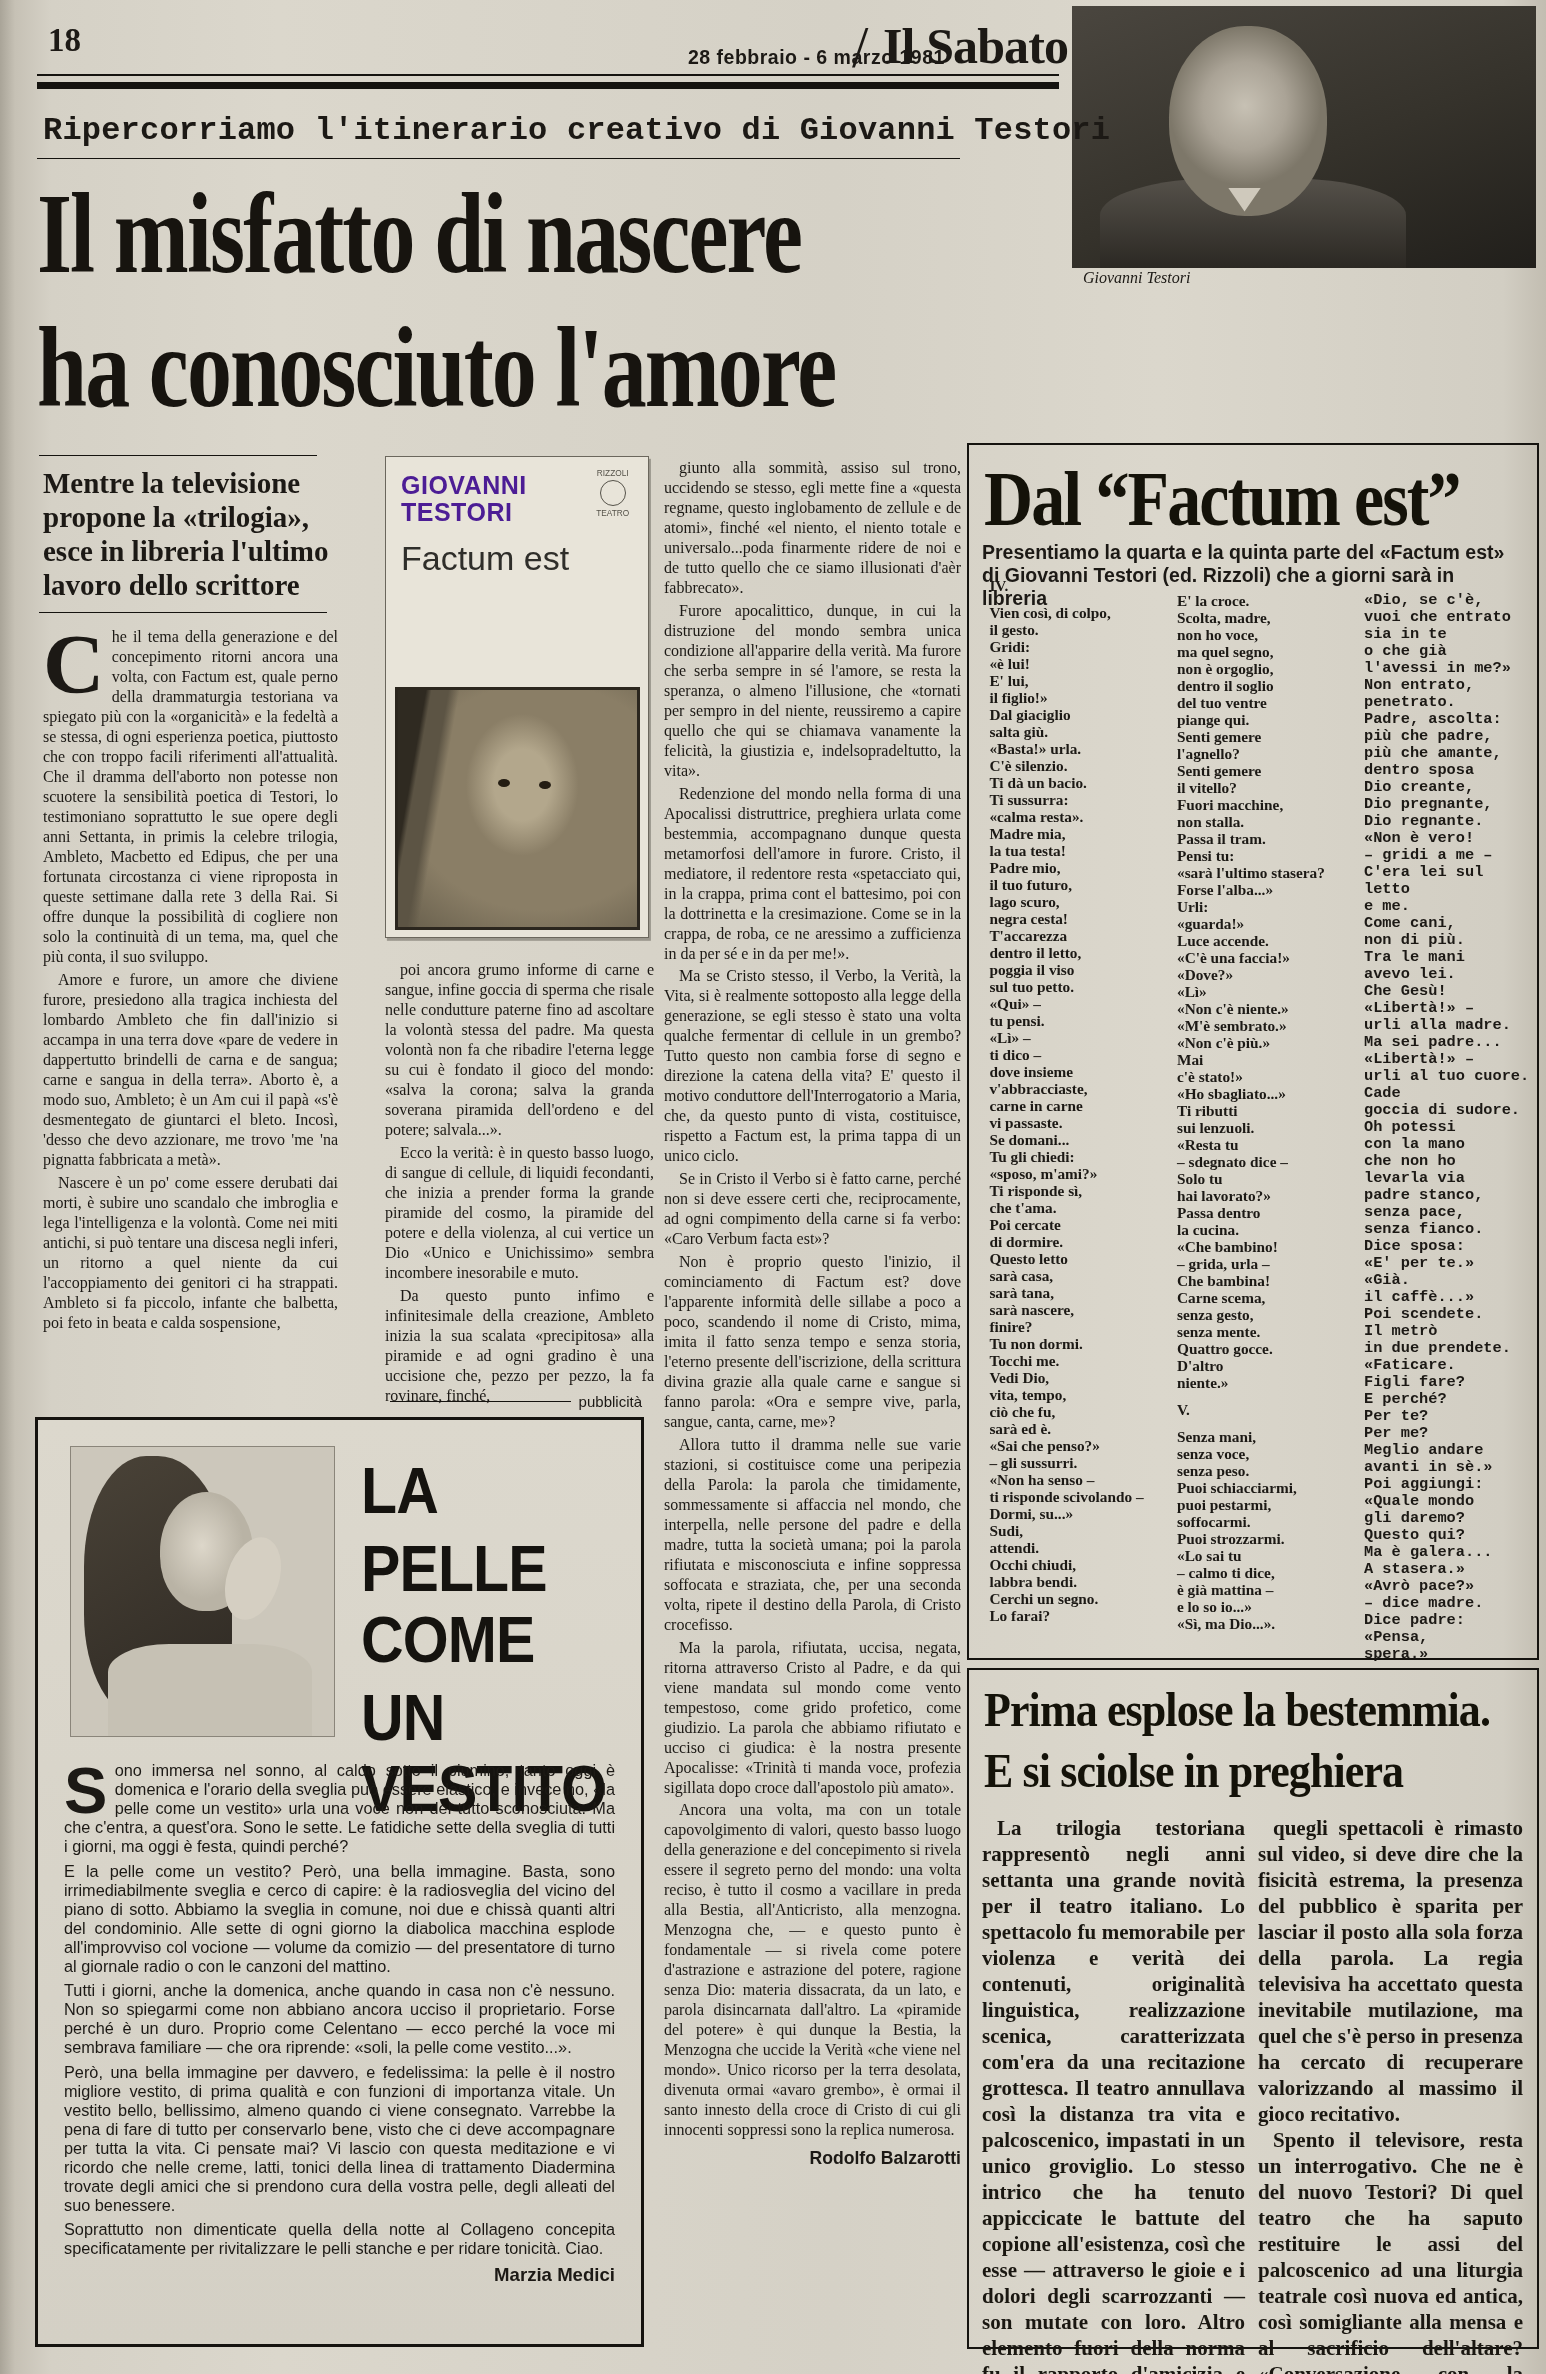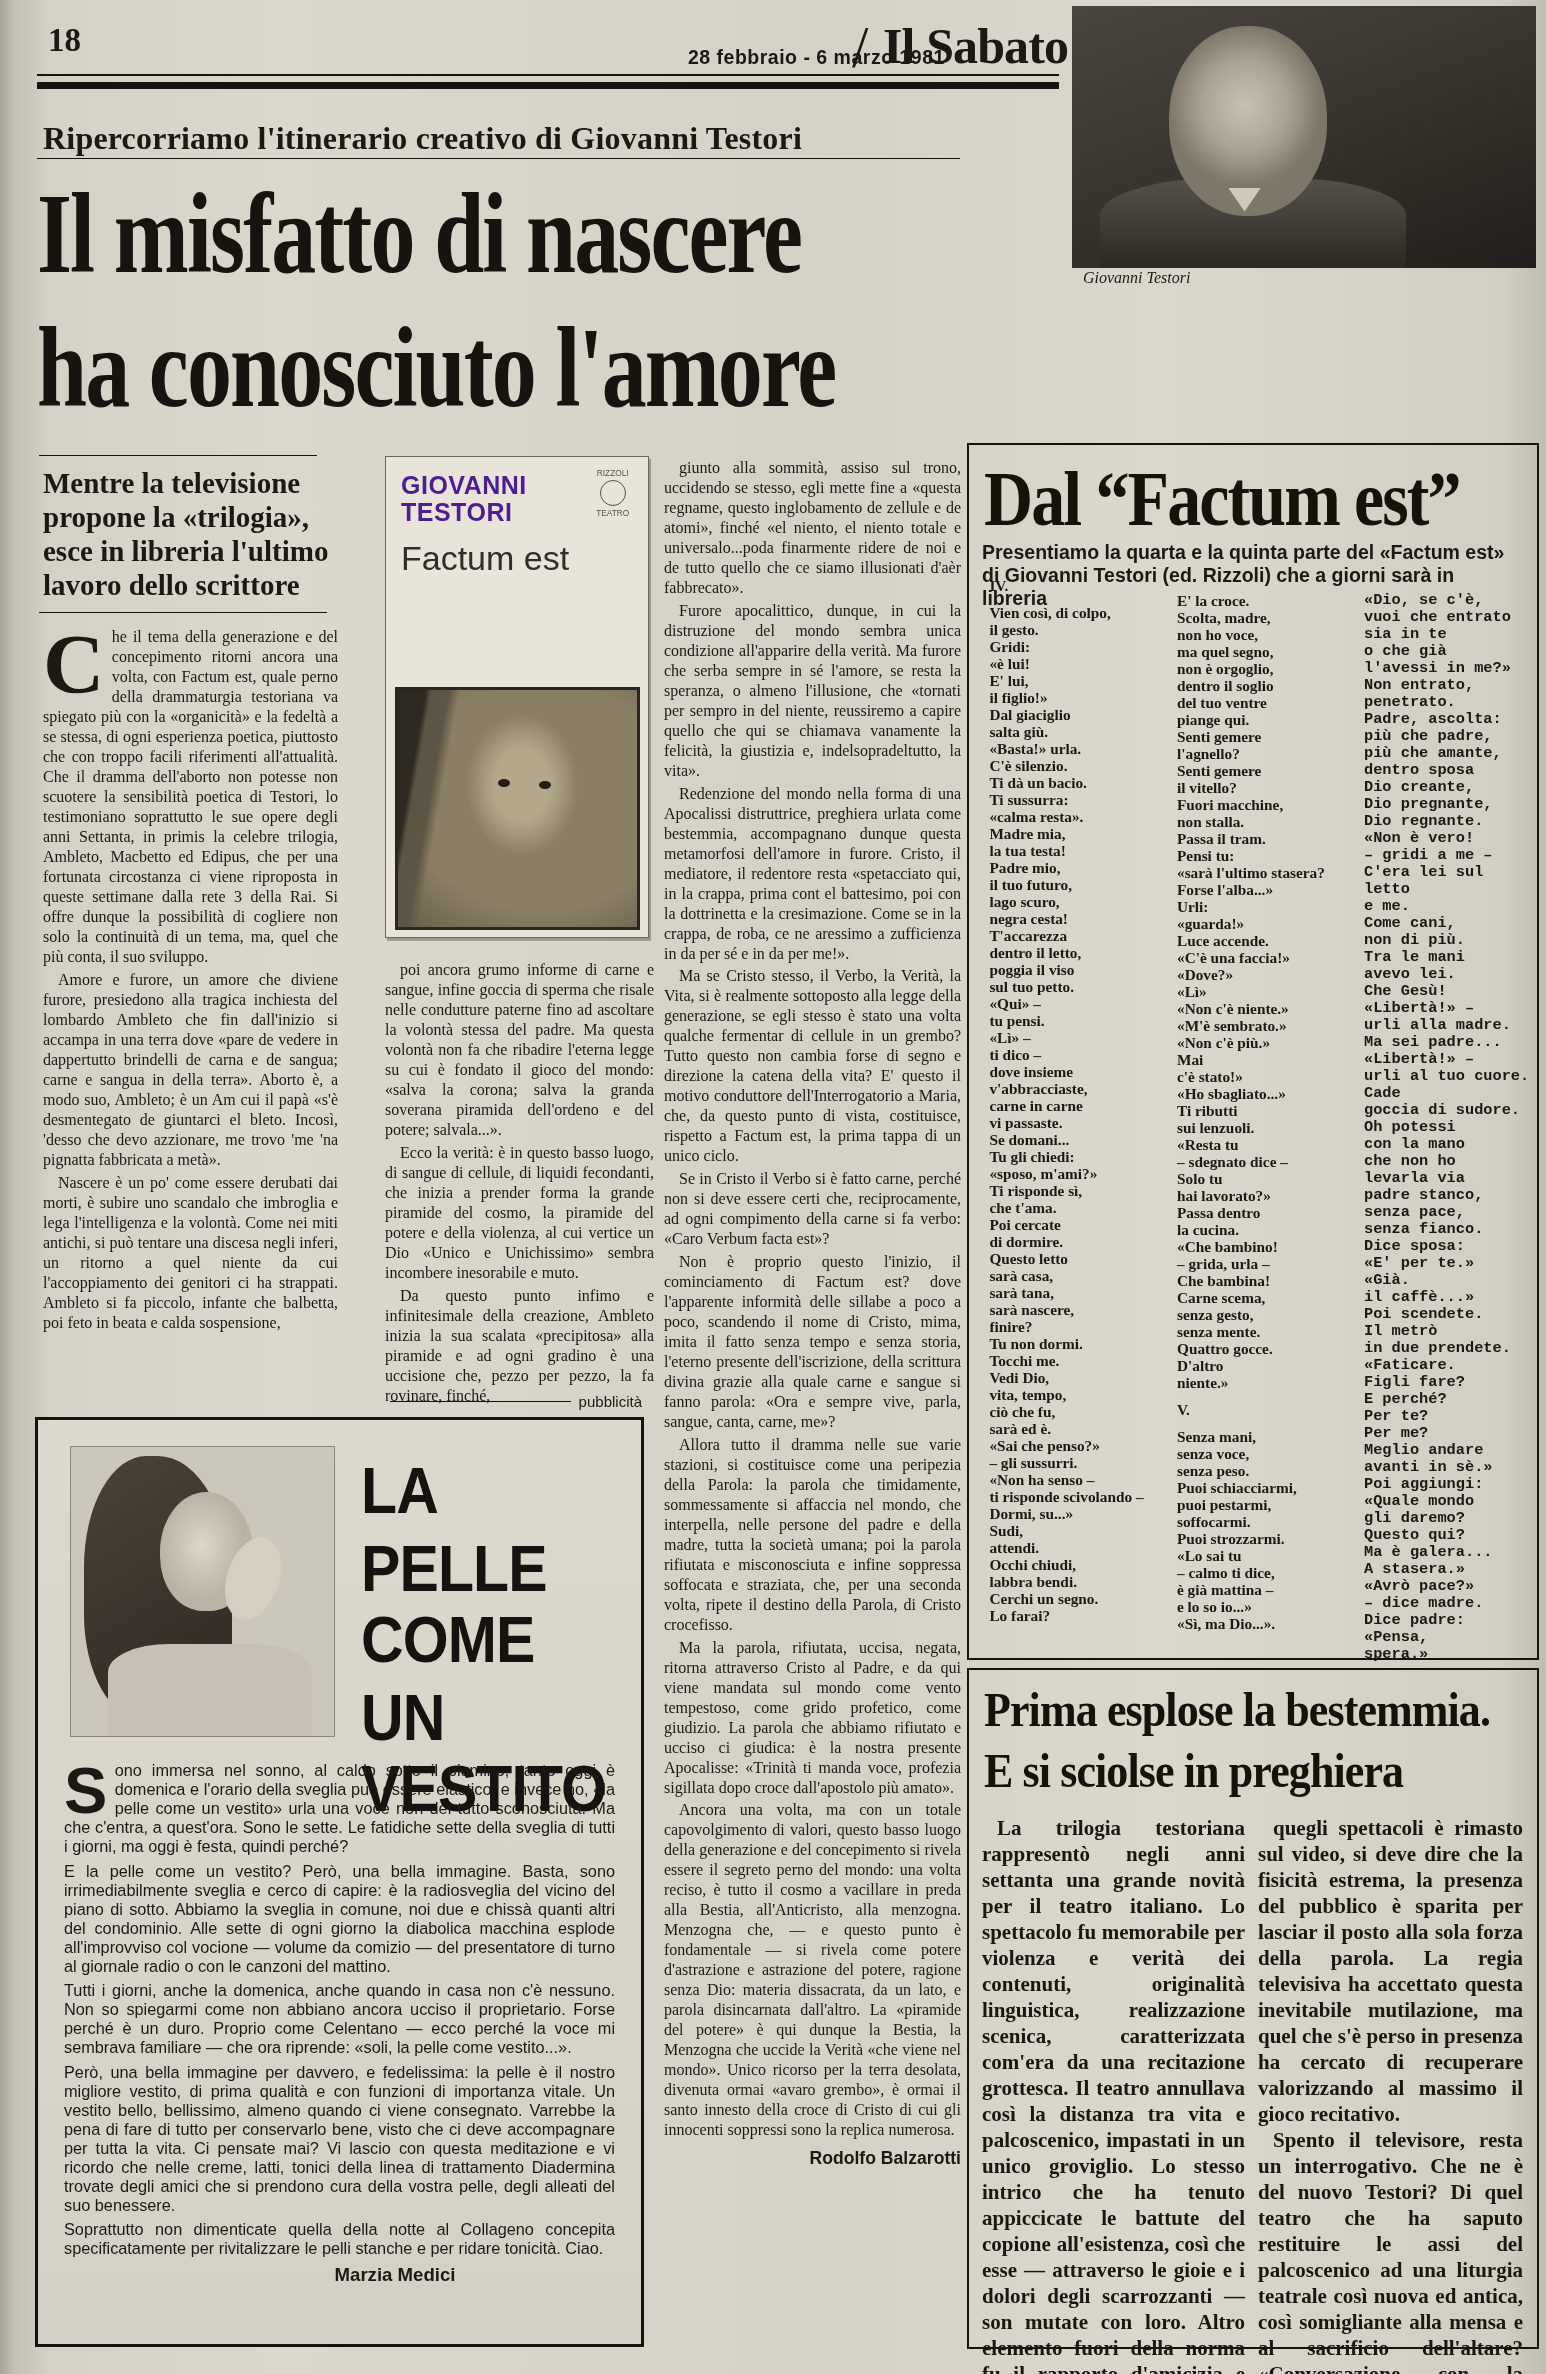--- a/index.html
+++ b/index.html
@@ -44,21 +44,21 @@
   .publabel .ln{flex:1;height:1.9px;background:#15130f;}
   .adbox{border:3.7px solid #15130f;background:linear-gradient(180deg,#dcd8cd,#d4d0c5);}
   .adphoto{background:#ccc7bb;overflow:hidden;border:0.9px solid #8a857a;}
   .hair{position:absolute;left:13px;top:9.3px;width:148px;height:264px;border-radius:42% 50% 30% 40%;background:linear-gradient(150deg,#4a4338,#2d2822);}
   .face{position:absolute;left:89px;top:45px;width:93px;height:119px;border-radius:50% 50% 46% 46%;background:radial-gradient(closest-side at 45% 45%,#ddd7ca,#b9b3a5);}
   .hand{position:absolute;left:156px;top:89px;width:52px;height:85px;border-radius:50%;background:#d5cfc2;transform:rotate(18deg);}
   .blouse{position:absolute;left:37px;top:197px;width:204px;height:93px;border-radius:30% 30% 0 0;background:#c6c1b4;}
   .adhead div{font-family:"Liberation Sans","DejaVu Sans",sans-serif;font-size:59px;font-weight:bold;letter-spacing:-0.9px;line-height:71px;color:#15130f;transform:scaleY(1.05);transform-origin:0 0;}
   .adbody p{margin:0 0 5.6px;font-family:"Liberation Sans","DejaVu Sans",sans-serif;font-size:16.3px;line-height:19px;text-align:justify;}
   .addrop{float:left;font-family:"Liberation Sans","DejaVu Sans",sans-serif;font-size:65px;line-height:.8;font-weight:bold;padding:3.7px 7.4px 0 0;}
-  .adbyline{font-family:"Liberation Sans","DejaVu Sans",sans-serif;font-weight:bold;font-size:18.6px;text-align:center;padding-left:111px;}
+  .adbyline{font-family:"Liberation Sans","DejaVu Sans",sans-serif;font-weight:bold;font-size:18.6px;text-align:right;padding-left:111px;}
   
   .fbox{border:2.8px solid #15130f;}
   .ftitle{display:inline-block;font-size:68px;font-weight:bold;letter-spacing:-1.9px;white-space:nowrap;transform:scaleY(1.15);transform-origin:0 0;color:#141209;}
   .fintro{font-family:"Liberation Sans","DejaVu Sans",sans-serif;font-weight:bold;font-size:19.5px;line-height:23px;}
   .poem div{font-size:15.3px;line-height:17px;font-weight:600;min-height:17px;}
   .poem .stanza-gap{min-height:10.2px;}
   
   .btitle div{display:inline-block;font-size:44px;font-weight:bold;letter-spacing:-0.9px;white-space:nowrap;transform:scaleY(1.08);transform-origin:0 0;color:#141209;}
   .bcol p{margin:0;text-align:justify;text-indent:15px;font-size:21px;line-height:26px;font-weight:bold;color:#1a1711;}
   .thinrule{height:1.9px;background:#15130f;}
@@ -76,21 +76,21 @@
   <div class="abs thinrule" style="left:37px;top:74px;width:1022px;"></div>
   <div class="abs thickrule" style="left:37px;top:82px;width:1022px;"></div>
 
   <div class="abs portrait" style="left:1072px;top:5.6px;width:464px;height:262px;">
     <div class="p-body"></div>
     <div class="p-head"></div>
     <div class="p-collar"></div>
   </div>
   <div class="abs caption" style="left:1083px;top:269px;">Giovanni Testori</div>
 
-  <div class="abs kicker" style="left:43px;top:120px;">Ripercorriamo l'itinerario creativo di Giovanni Testori</div>
+  <div class="abs kicker" style="left:43px;top:112px;font-family:Liberation Mono, monospace;">Ripercorriamo l'itinerario creativo di Giovanni Testori</div>
   <div class="abs thinrule" style="left:37px;top:158px;width:923px;height:1.4px;"></div>
   <div class="abs" style="left:37px;top:167px;"><span class="headline-line">Il misfatto di nascere</span></div>
   <div class="abs" style="left:37px;top:301px;"><span class="headline-line">ha conosciuto l'amore</span></div>
 
   <div class="abs thinrule" style="left:39px;top:455px;width:278px;height:1.4px;"></div>
   <div class="abs standfirst" style="left:43px;top:466px;width:288px;">Mentre la televisione propone la «trilogia», esce in libreria l'ultimo lavoro dello scrittore</div>
   <div class="abs thinrule" style="left:39px;top:612px;width:288px;height:1.4px;"></div>
 
   <div class="abs bodycol" style="left:43px;top:627px;width:295px;">
     <p class="first"><span class="dropcap">C</span><span>he il tema della generazione e del concepimento ritorni ancora una volta, con Factum est, quale perno della drammaturgia testoriana va spiegato più con la «organicità» e la fedeltà a se stessa, di ogni esperienza poetica, piuttosto che con troppo facili riferimenti all'attualità. Che il dramma dell'aborto non potesse non scuotere la sensibilità poetica di Testori, lo testimoniano soprattutto le sue opere degli anni Settanta, in primis la celebre trilogia, Ambleto, Macbetto ed Edipus, che per una fortunata circostanza ci viene riproposta in queste settimane dalla rete 3 della Rai. Si offre dunque la possibilità di cogliere non solo la continuità di un tema, ma, quel che più conta, il suo sviluppo.</span></p>

